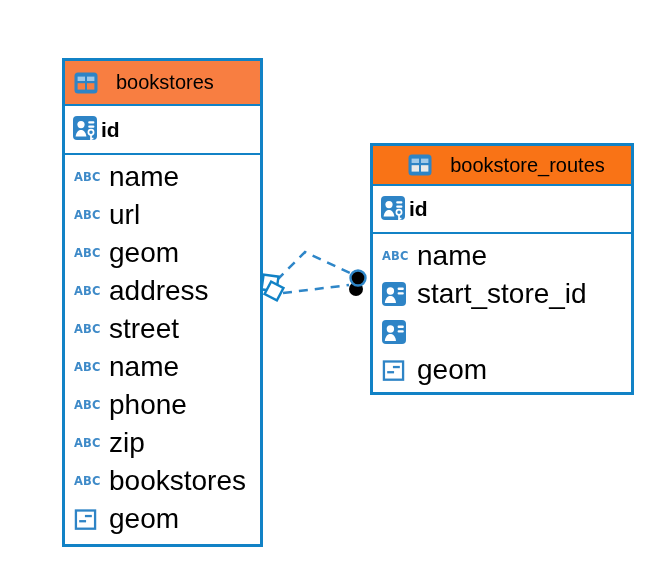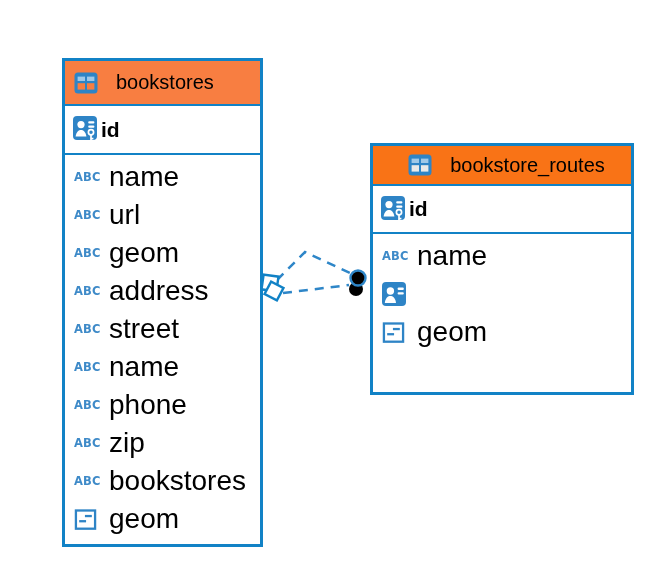--- a/index.html
+++ b/index.html
@@ -196,20 +196,28 @@
             <span class="abc-glyph">ABC</span>
           </span>
         <span class="flabel">name</span>
       </div>
       <div class="frow">
         <span class="icon-cell">
           <svg width="24" height="24">
               <use href="#sym-ref"></use>
             </svg>
         </span>
+        <span class="flabel">start_store_id</span>
+      </div>
+      <div class="frow">
+        <span class="icon-cell">
+          <svg width="24" height="24">
+              <use href="#sym-ref"></use>
+            </svg>
+        </span>
       </div>
       <div class="frow">
         <span class="icon-cell">
           <svg width="23" height="23">
               <use href="#sym-geom"></use>
             </svg>
         </span>
         <span class="flabel">geom</span>
       </div>
     </div>

